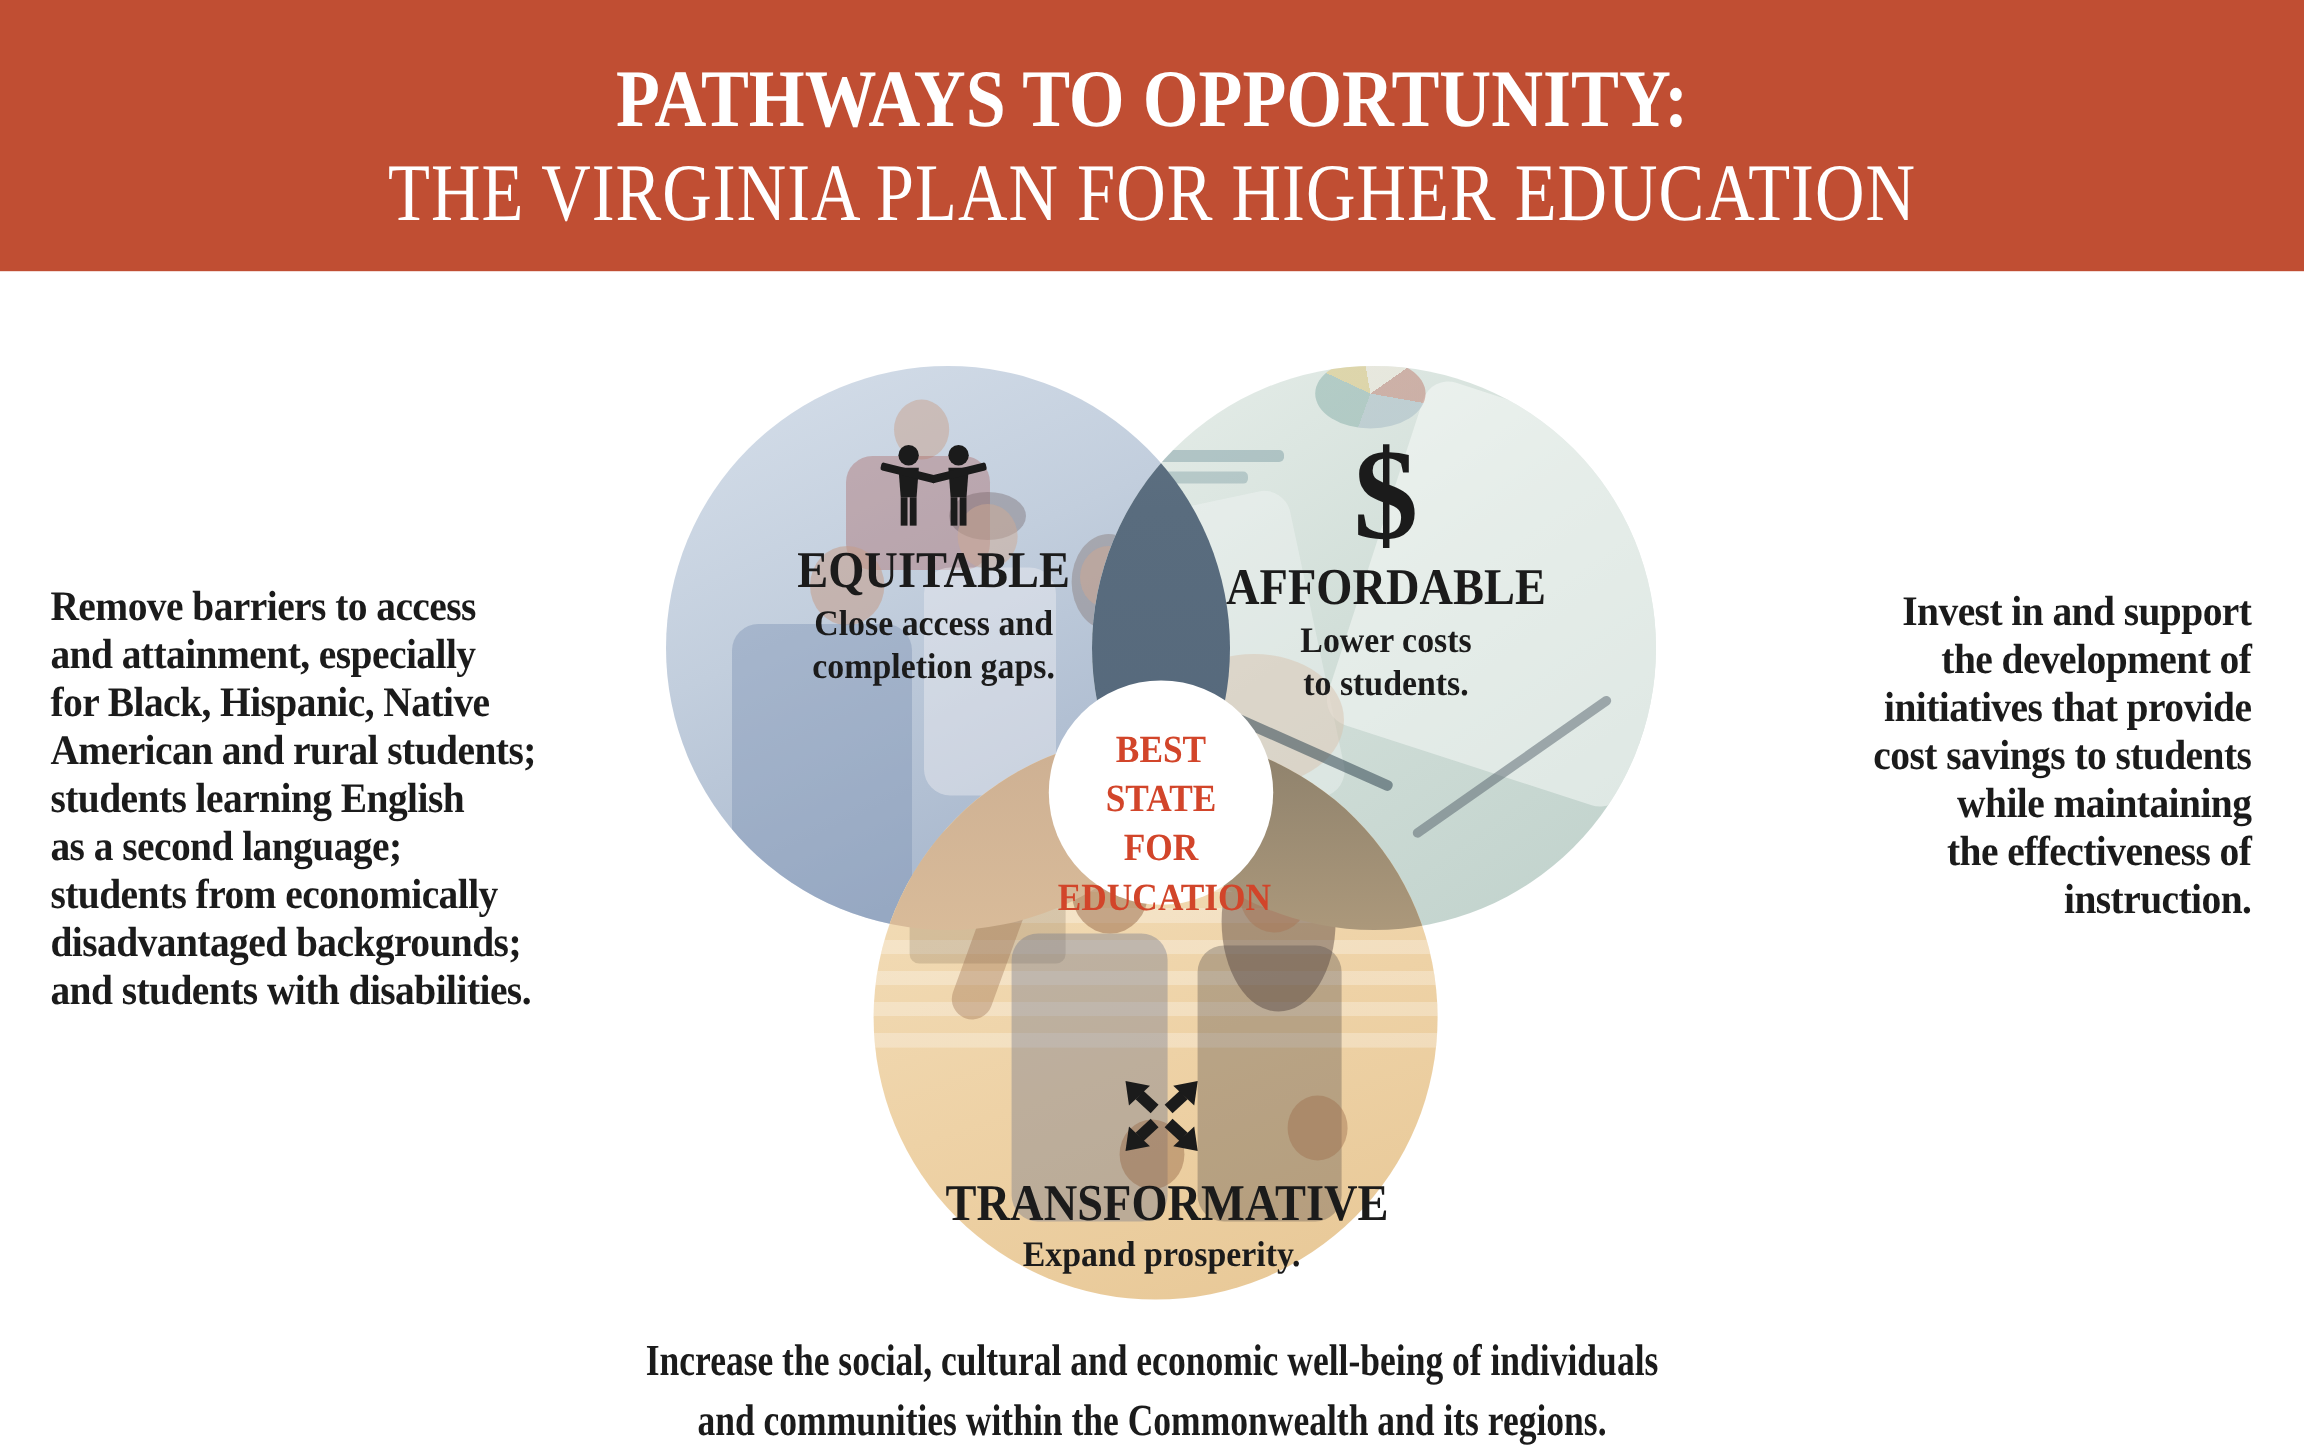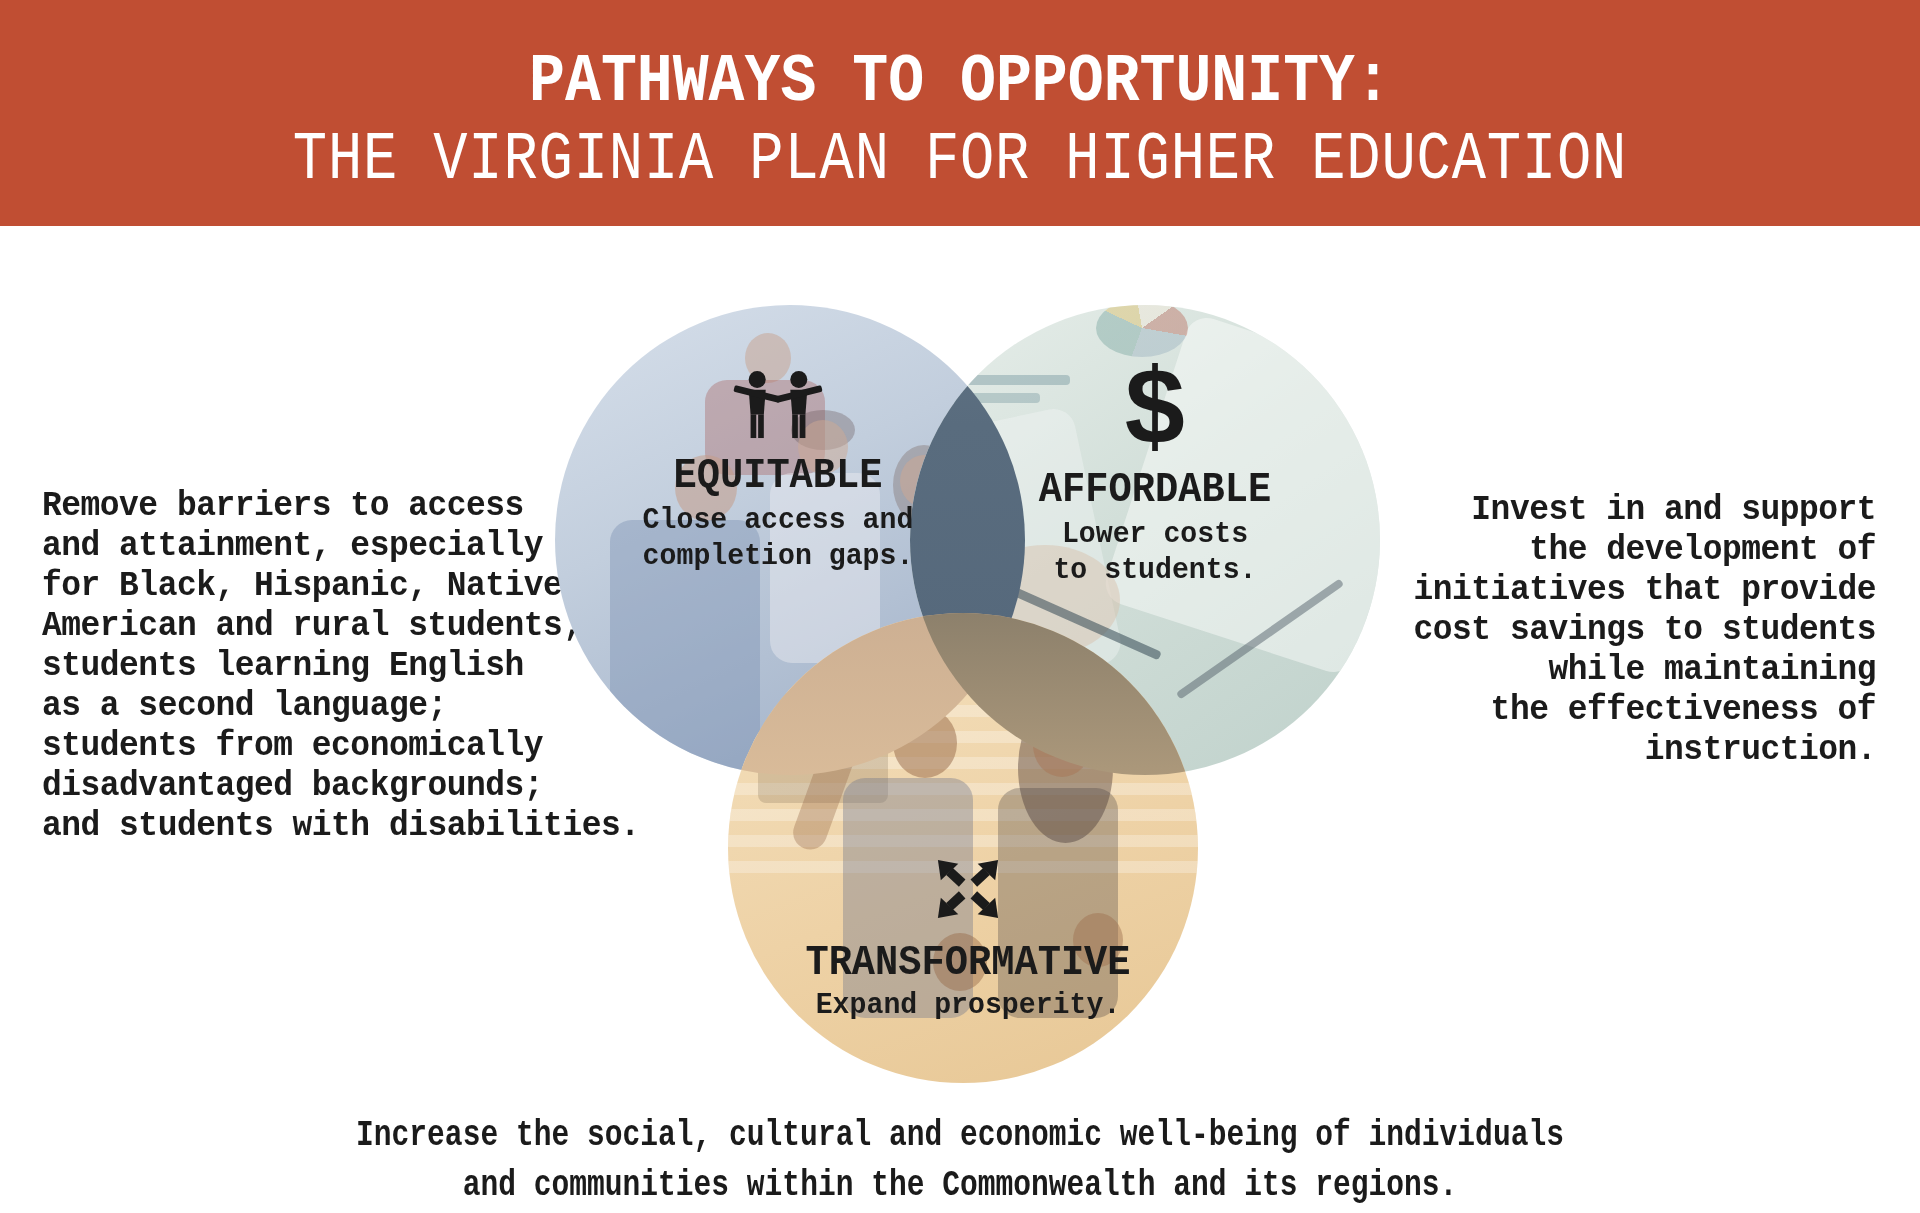--- a/index.html
+++ b/index.html
@@ -1,17 +1,17 @@
 <!DOCTYPE html>
 <html><head>
 <meta charset="utf-8">
 <style>
   html,body{margin:0;padding:0;background:#ffffff;}
   #canvas{position:relative;width:1920px;height:1213px;overflow:hidden;background:#ffffff;
-          font-family:Liberation Mono, monospace;color:#1b1b1b;}
+          font-family:Liberation Serif, serif;color:#1b1b1b;}
 
   
   .banner{position:absolute;left:0;top:0;width:1920px;height:226px;background:#c04e33;}
   .banner .t1{position:absolute;left:0;top:46px;width:100%;text-align:center;color:#fff;
               font-size:68px;font-weight:700;line-height:72px;transform:scaleX(.88);}
   .banner .t2{position:absolute;left:0;top:124px;width:100%;text-align:center;color:#fff;
               font-size:68px;font-weight:400;line-height:72px;letter-spacing:1px;transform:scaleX(.84);}
 
   
   .note{position:absolute;font-weight:700;font-size:35px;line-height:40px;white-space:pre-line;
@@ -41,21 +41,21 @@
   #lensAT .fill{clip-path:circle(235px at 963px 848px);
     background:linear-gradient(180deg,#474c47 0%,#69655a 35%,#ae9a7c 65%,#e0c69c 100%);}
 
   
   .clabel{position:absolute;width:400px;text-align:center;z-index:3;color:#1b1b1b;}
   .clabel .ctitle{margin-top:14px;font-size:43px;font-weight:700;line-height:44px;transform:scaleX(.9);}
   .clabel .csub{margin-top:4px;font-size:30px;font-weight:700;line-height:36px;white-space:pre-line;transform:scaleX(.94);}
   .eq-label{left:578px;top:368px;}
   .af-label{left:955px;top:368px;}
   .af-label .ctitle{margin-top:10px;}
-  .tr-label{left:768px;top:853px;}
+  .tr-label{left:768px;top:894px;}
   .tr-label .ctitle{margin-top:16px;}
   .tr-label .csub{margin-top:2px;}
   .icon-row{height:72px;display:flex;justify-content:center;align-items:center;}
   .icon-dollar{height:90px;font-size:108px;font-weight:700;line-height:90px;text-align:center;color:#1b1b1b;}
 
   
   .center-circle{position:absolute;left:874px;top:567px;width:187px;height:187px;border-radius:50%;
                  background:#ffffff;z-index:4;}
   .center-text{position:absolute;left:0;top:37px;width:100%;text-align:center;font-weight:700;
                font-size:32px;line-height:41px;color:#d2452a;white-space:pre-line;transform:scaleX(.92);}
@@ -182,19 +182,24 @@
             <polygon points="67,4 64,25 46,8"></polygon>
             <polygon points="5,64 8,43 26,60"></polygon>
             <polygon points="67,64 46,60 64,43"></polygon>
           </g>
         </svg>
       </div>
       <div class="ctitle">TRANSFORMATIVE</div>
       <div class="csub">Expand prosperity.</div>
     </div>
 
+    <div class="center-circle">
+      <div class="center-text">BEST STATE
+FOR
+EDUCATION</div>
+    </div>
 
   </div>
 
   <div class="footer">Increase the social, cultural and economic well-being of individuals
 and communities within the Commonwealth and its regions.</div>
 
 </div>
 
 </body></html>

